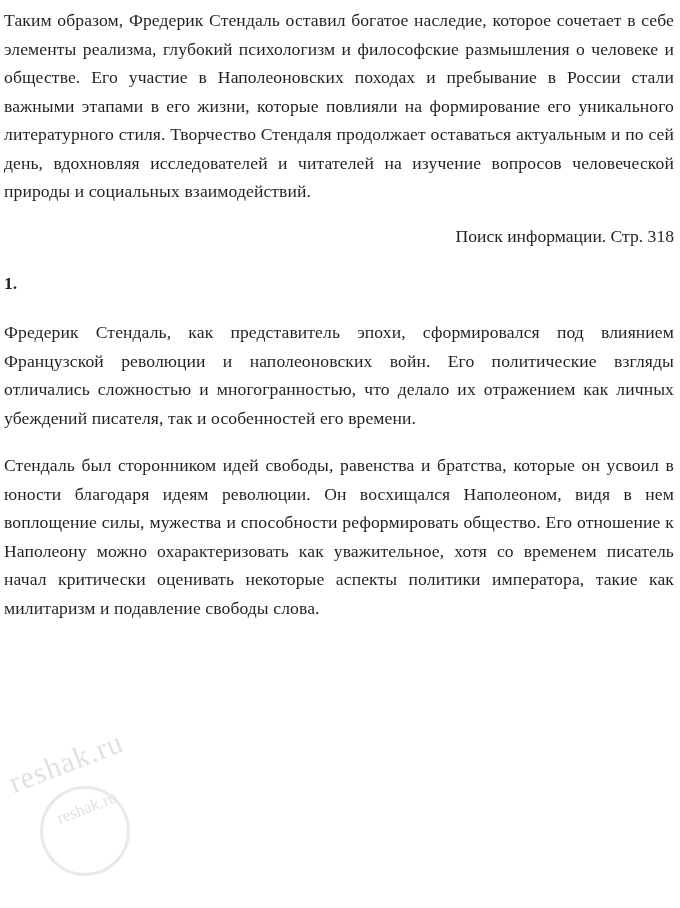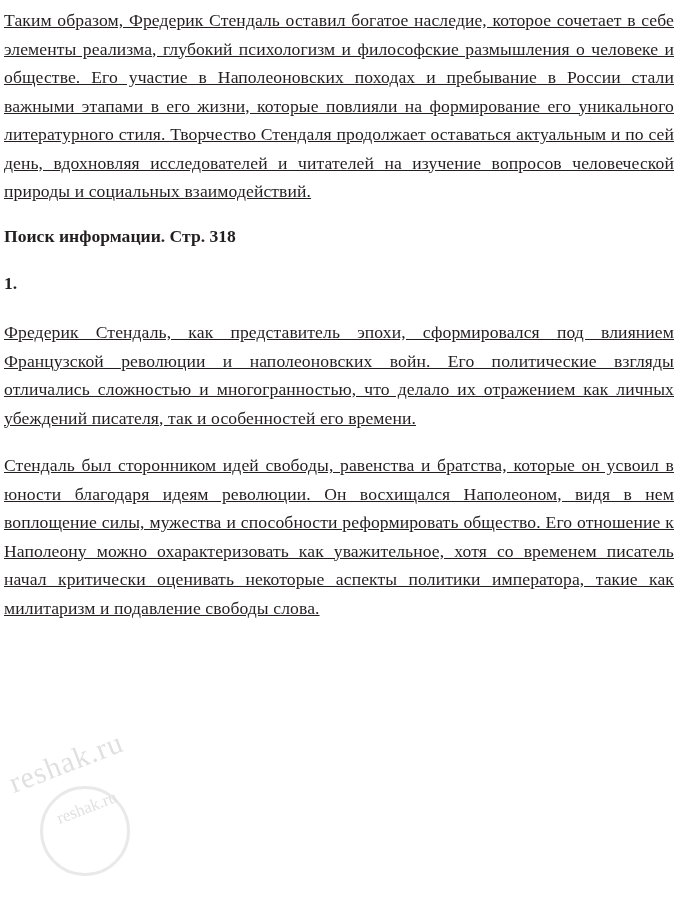--- a/index.html
+++ b/index.html
@@ -22,31 +22,30 @@
     box-sizing: border-box;
     padding: 6px 6px 0 4px;
   }
   p.body-text {
     margin: 0 0 19px 0;
     font-size: 17.6px;
     line-height: 1.62;
     text-align: justify;
     text-justify: inter-word;
     letter-spacing: 0.1px;
-    text-decoration: underline;
   }
   p.body-text:last-child {
     margin-bottom: 0;
   }
   h2.section-heading {
     margin: 0 0 24px 0;
     font-size: 17.6px;
     line-height: 1.35;
-    font-weight: bold;
-    text-align: left;
+    font-weight: normal;
+    text-align: right;
   }
   p.item-number {
     margin: 0 0 22px 0;
     font-size: 17.6px;
     line-height: 1.35;
     font-weight: bold;
     text-align: left;
   }
   .watermark {
     position: absolute;

